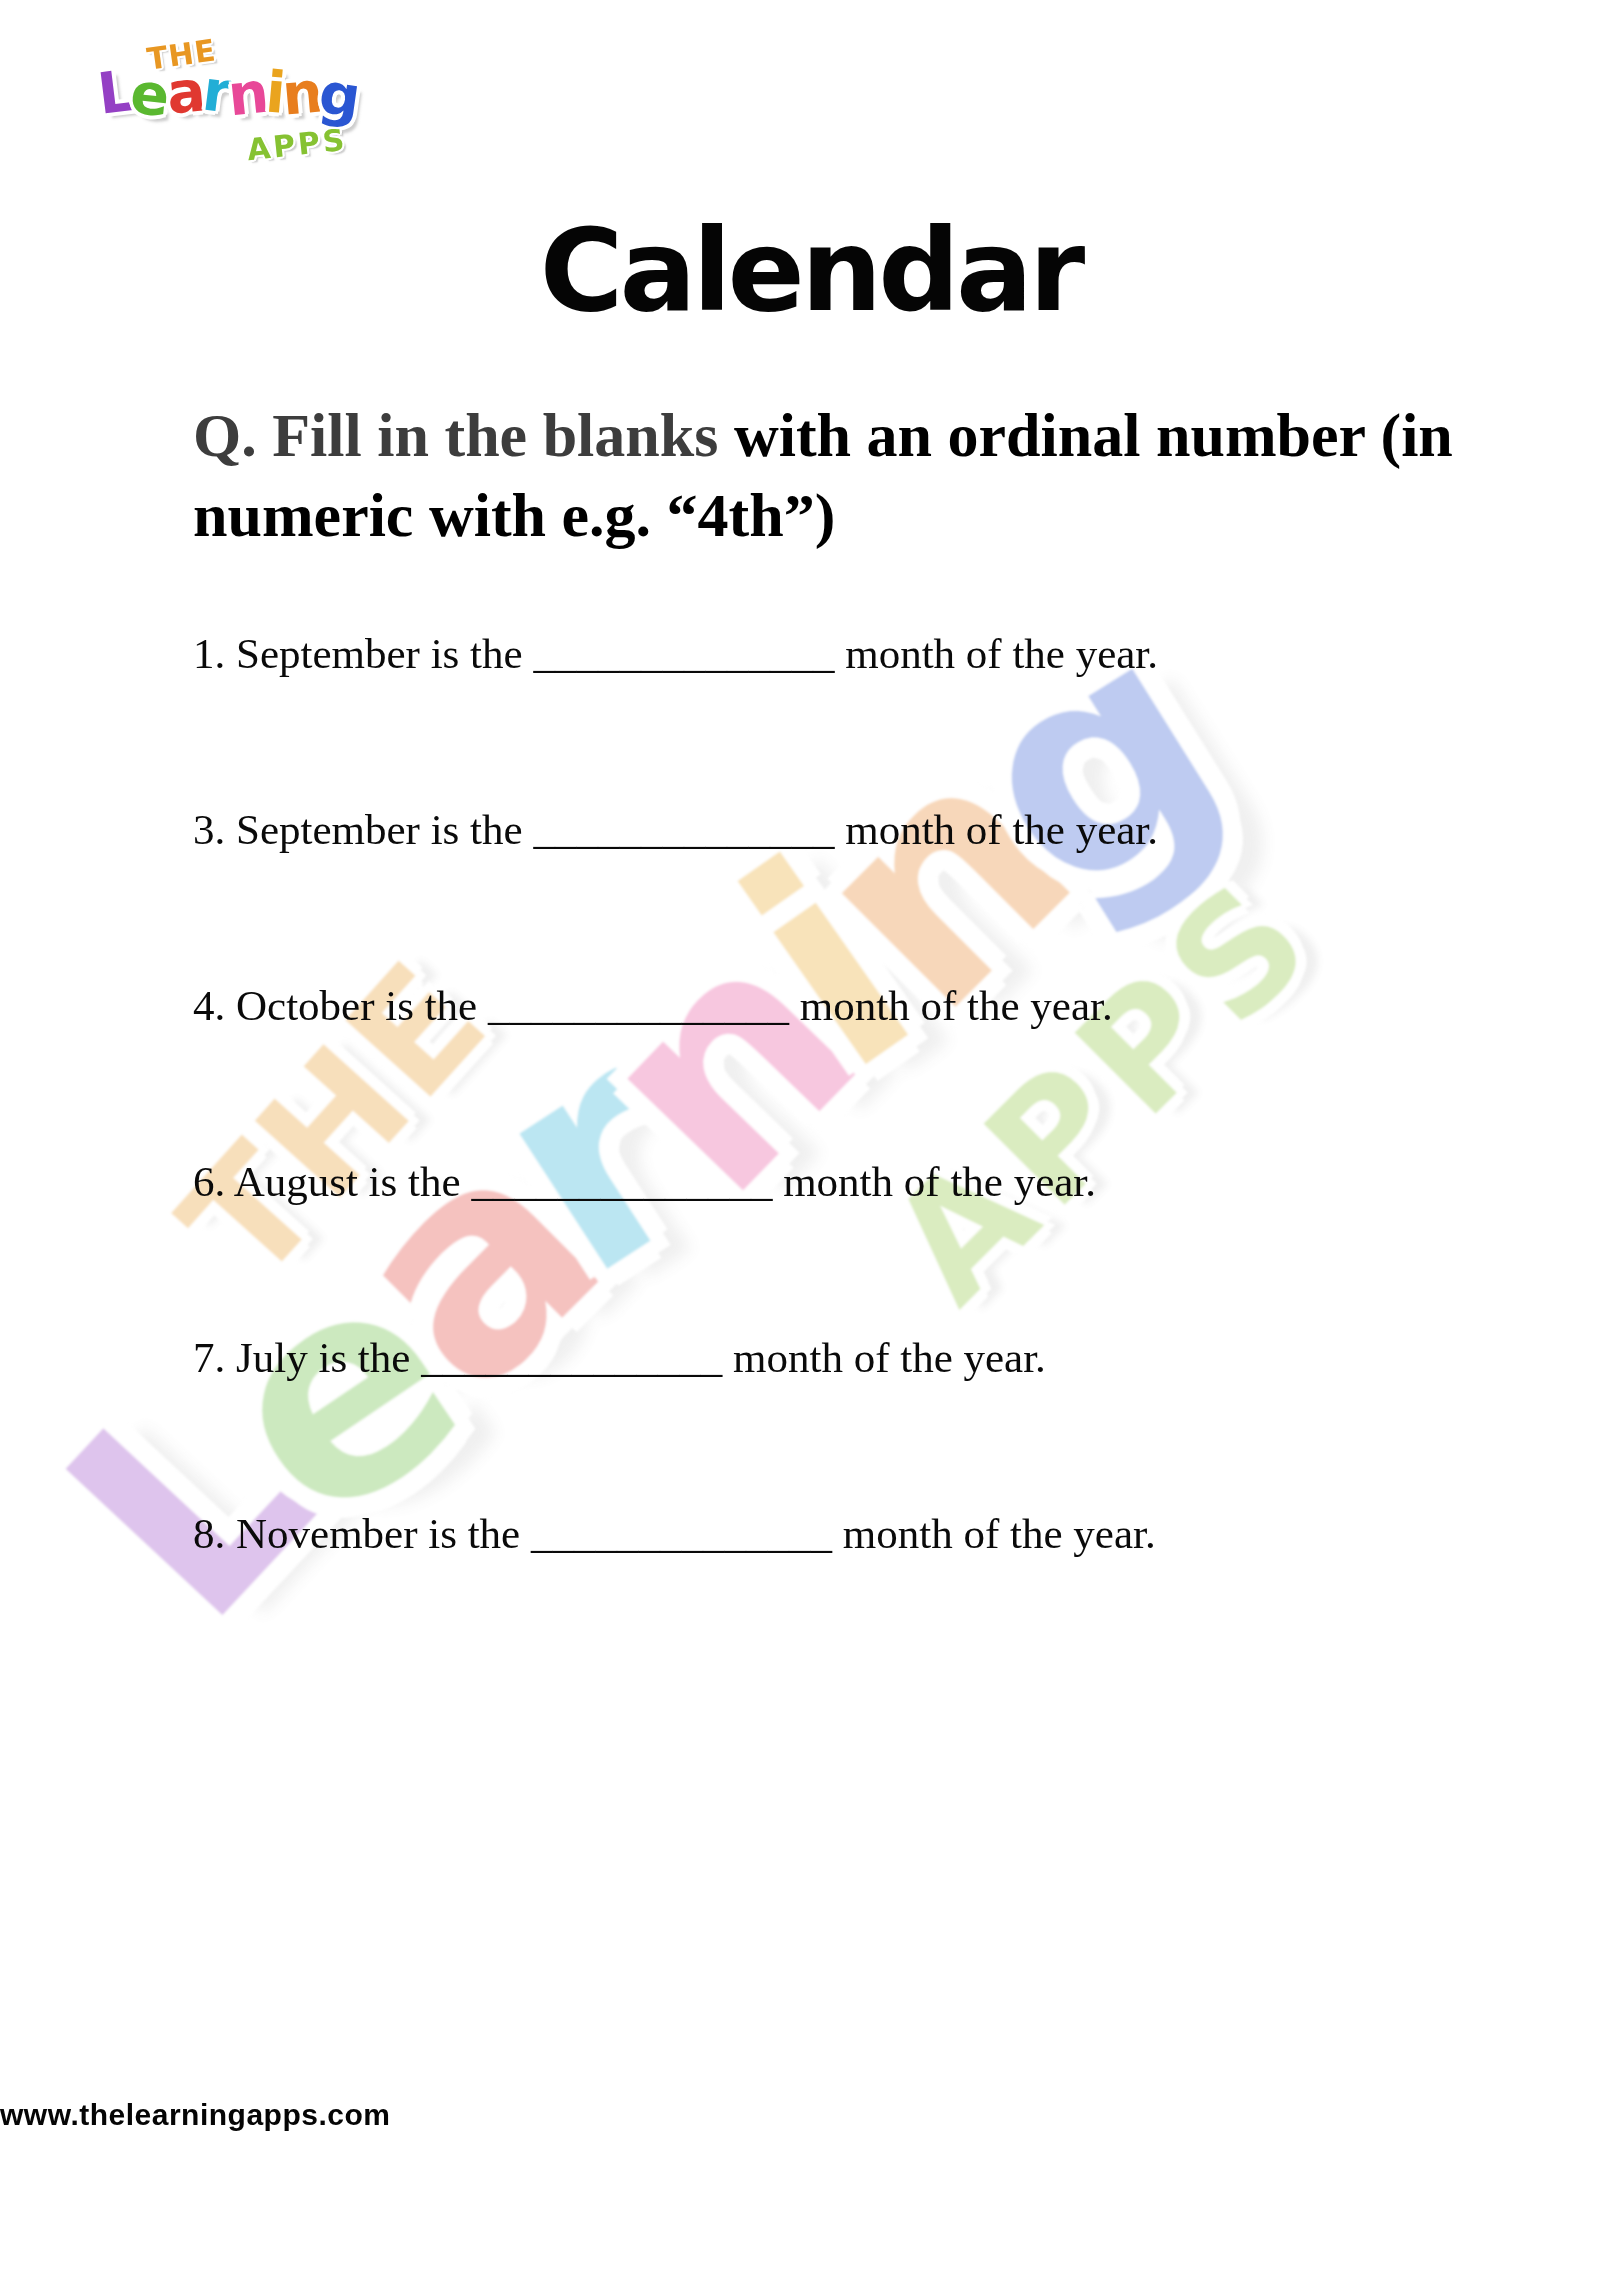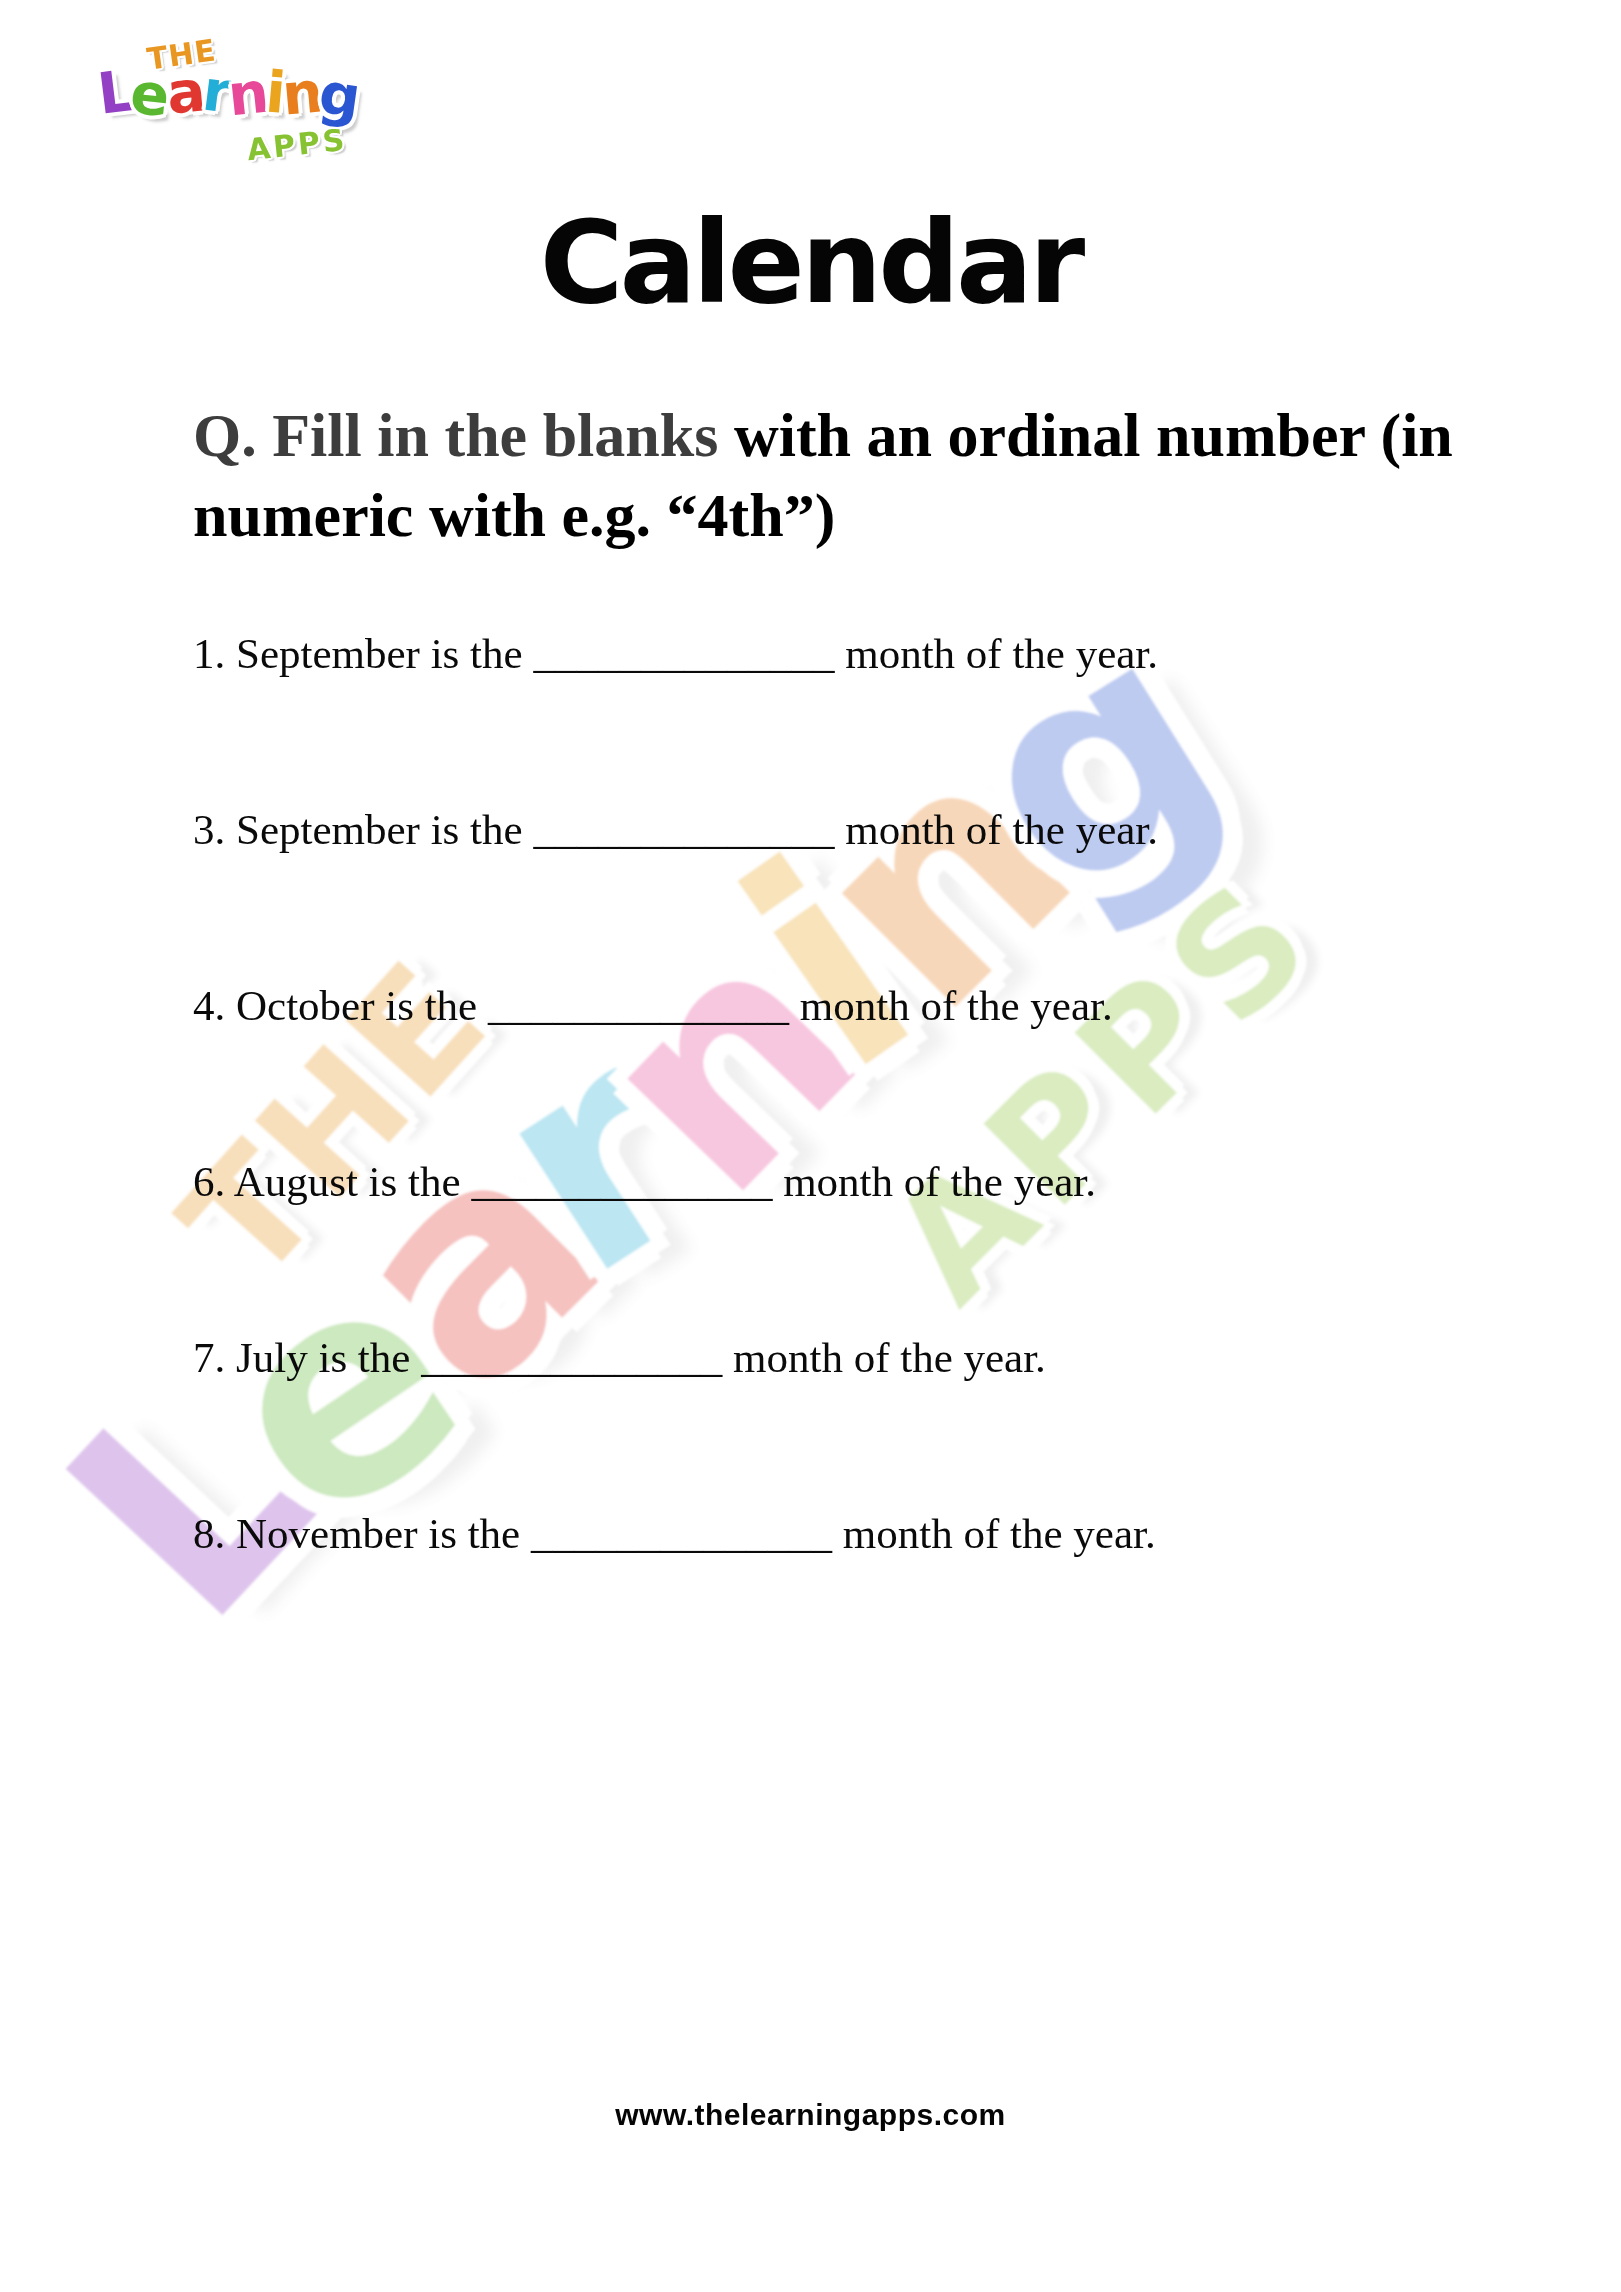--- a/index.html
+++ b/index.html
@@ -43,21 +43,21 @@
     transform:translate(-50%,-50%) rotate(-40deg);
     opacity:0.30;filter:blur(1px);
     pointer-events:none;
   }
   .wm-the{position:absolute;left:265px;top:0;font-size:157px;letter-spacing:3.9px;transform:rotate(-8deg);}
   .wm-learning{position:absolute;left:0;top:118px;font-size:294px;letter-spacing:-13.7px;}
   .wm-apps{position:absolute;left:794px;top:469px;font-size:157px;letter-spacing:13.7px;transform:rotate(-5deg);}
 
   
   .title{
-    position:absolute;left:0;right:0;top:188px;margin:8px;
+    position:absolute;left:0;right:0;top:188px;margin:16px;
     text-align:center;
     font-family:"DejaVu Sans",sans-serif;
     font-weight:bold;
     font-size:114px;letter-spacing:-3.9px;
     color:#050505;
     z-index:2;
   }
   .question{
     position:absolute;left:193px;top:395px;margin:0;
     font-family:"Liberation Serif",serif;
@@ -69,21 +69,21 @@
   .q-intro{color:#3d3d3d;}
   .items{position:absolute;left:193px;top:625px;right:98px;z-index:2;}
   .item{
     height:176px;
     font-size:43px;line-height:57px;
     color:#0a0a0a;white-space:nowrap;
   }
   .blank{margin:0 10.8px;letter-spacing:0;color:#0a0a0a;text-align:center;}
   .footer{
     position:absolute;left:0;right:0;top:2098px;margin:0;
-    text-align:center;
+    text-align:left;
     font-family:"Liberation Sans",sans-serif;
     font-weight:bold;font-size:30px;letter-spacing:0.5px;
     color:#050505;
     z-index:2;
   }
 </style>
 </head>
 <body>
 
 <div class="page">

